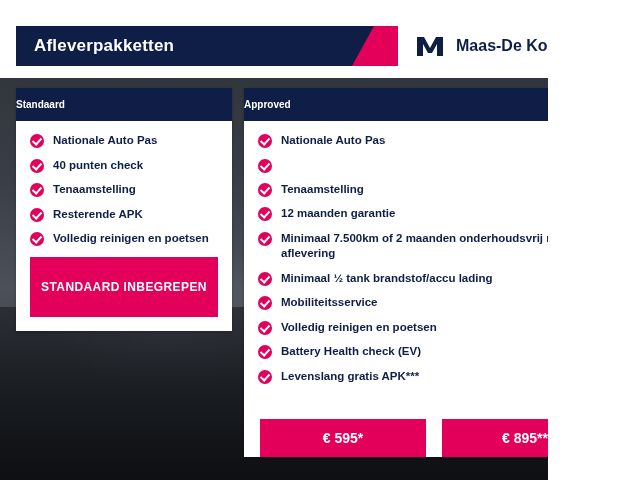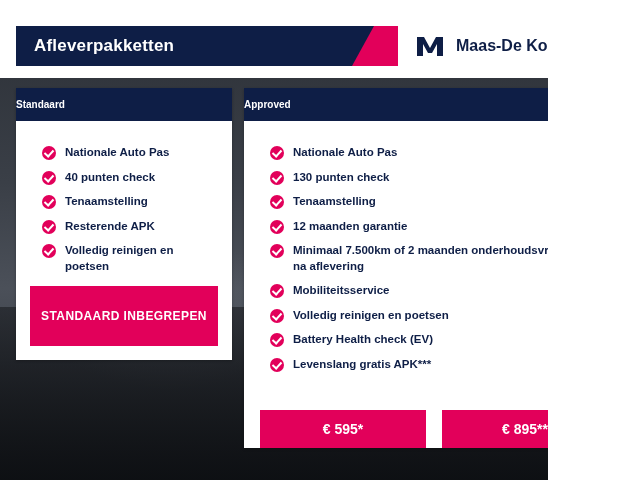--- a/index.html
+++ b/index.html
@@ -125,21 +125,21 @@
     text-align: left;
     font-size: 10px;
     font-weight: bold;
     padding: 11px 0 11px 0;
   }
   .card-body {
     padding: 12px 14px 14px 14px;
   }
   ul.features {
     list-style: none;
-    margin: 12px;
+    margin: 0;
     padding: 0;
   }
   ul.features li {
     display: flex;
     align-items: flex-start;
     margin-bottom: 9px;
   }
   .check {
     flex: 0 0 auto;
     width: 14px; height: 14px;
@@ -247,33 +247,36 @@
   <div class="card card-approved">
     <div class="card-head">Approved</div>
     <div class="card-body">
       <ul class="features">
         <li>
           <span class="check"></span>
           <span class="feat-text">Nationale Auto Pas</span>
         </li>
         <li>
           <span class="check"></span>
-          <span class="feat-text">130 punten check</span>
         </li>
         <li>
           <span class="check"></span>
           <span class="feat-text">Tenaamstelling</span>
         </li>
         <li>
           <span class="check"></span>
           <span class="feat-text">12 maanden garantie</span>
         </li>
         <li>
           <span class="check"></span>
           <span class="feat-text">Minimaal 7.500km of 2 maanden onderhoudsvrij rijden na aflevering</span>
+        </li>
+        <li>
+          <span class="check"></span>
+          <span class="feat-text">Minimaal ½ tank brandstof/accu lading</span>
         </li>
         <li>
           <span class="check"></span>
           <span class="feat-text">Mobiliteitsservice</span>
         </li>
         <li>
           <span class="check"></span>
           <span class="feat-text">Volledig reinigen en poetsen</span>
         </li>
         <li>

